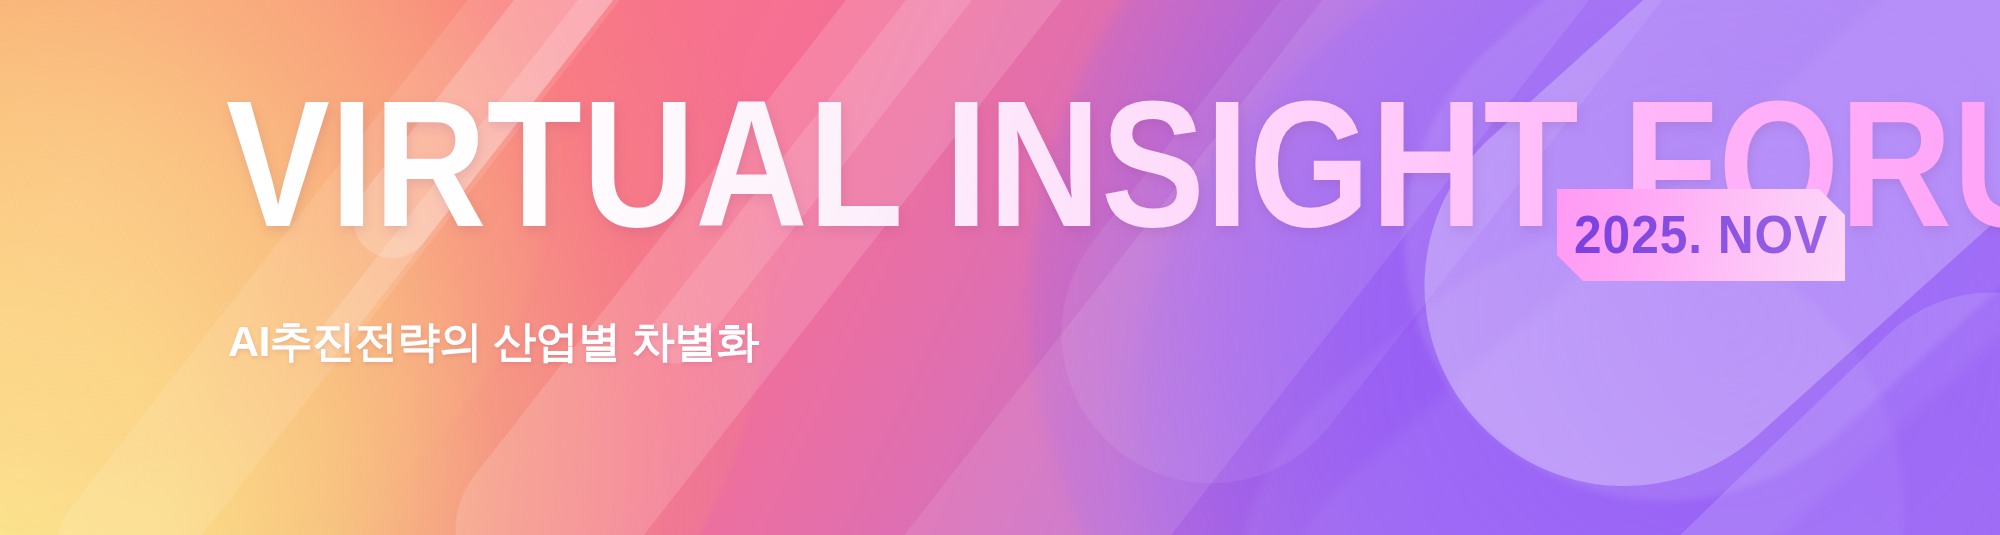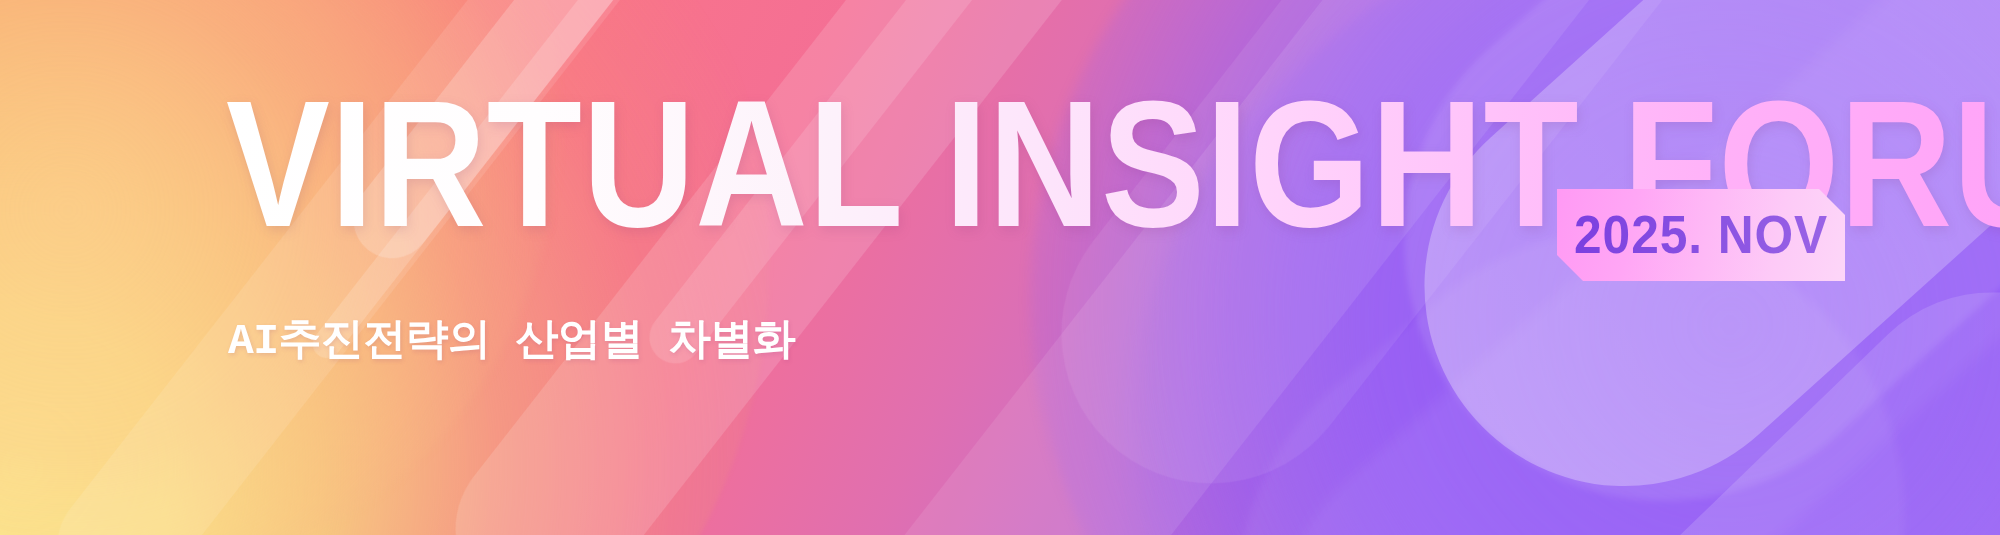--- a/index.html
+++ b/index.html
@@ -244,21 +244,21 @@
     -webkit-text-fill-color: transparent;
     color: transparent;
     padding-bottom: 3px;
   }
 
   .subtitle {
     position: absolute;
     left: 228px;
     top: 309px;
     color: #ffffff;
-    font-family: Liberation Mono, monospace;
+    font-family: Liberation Sans, sans-serif;
     font-weight: 700;
     font-size: 43px;
     line-height: 65px;
     letter-spacing: -0.6px;
     white-space: nowrap;
     text-shadow: 1px 2px 4px rgba(140,50,120,0.15);
   }
   .subtitle-line { display: block; }
 </style>
 </head>

